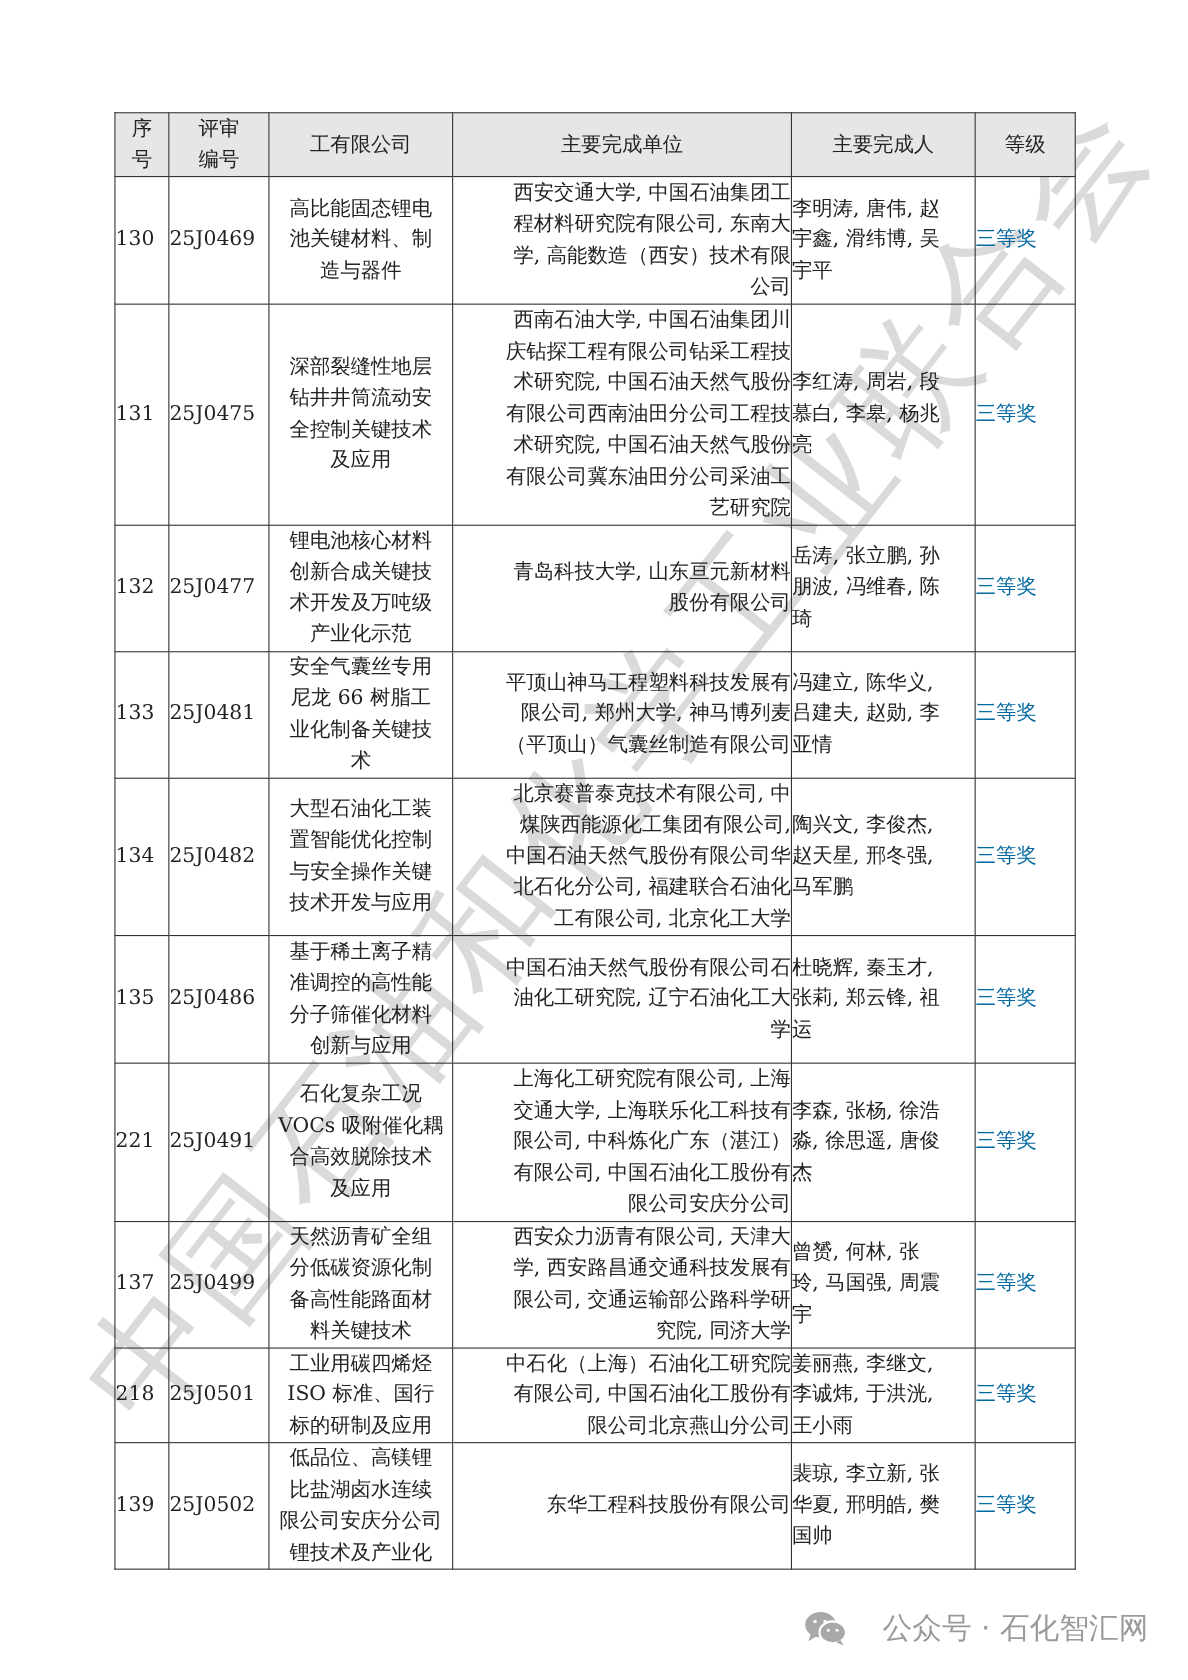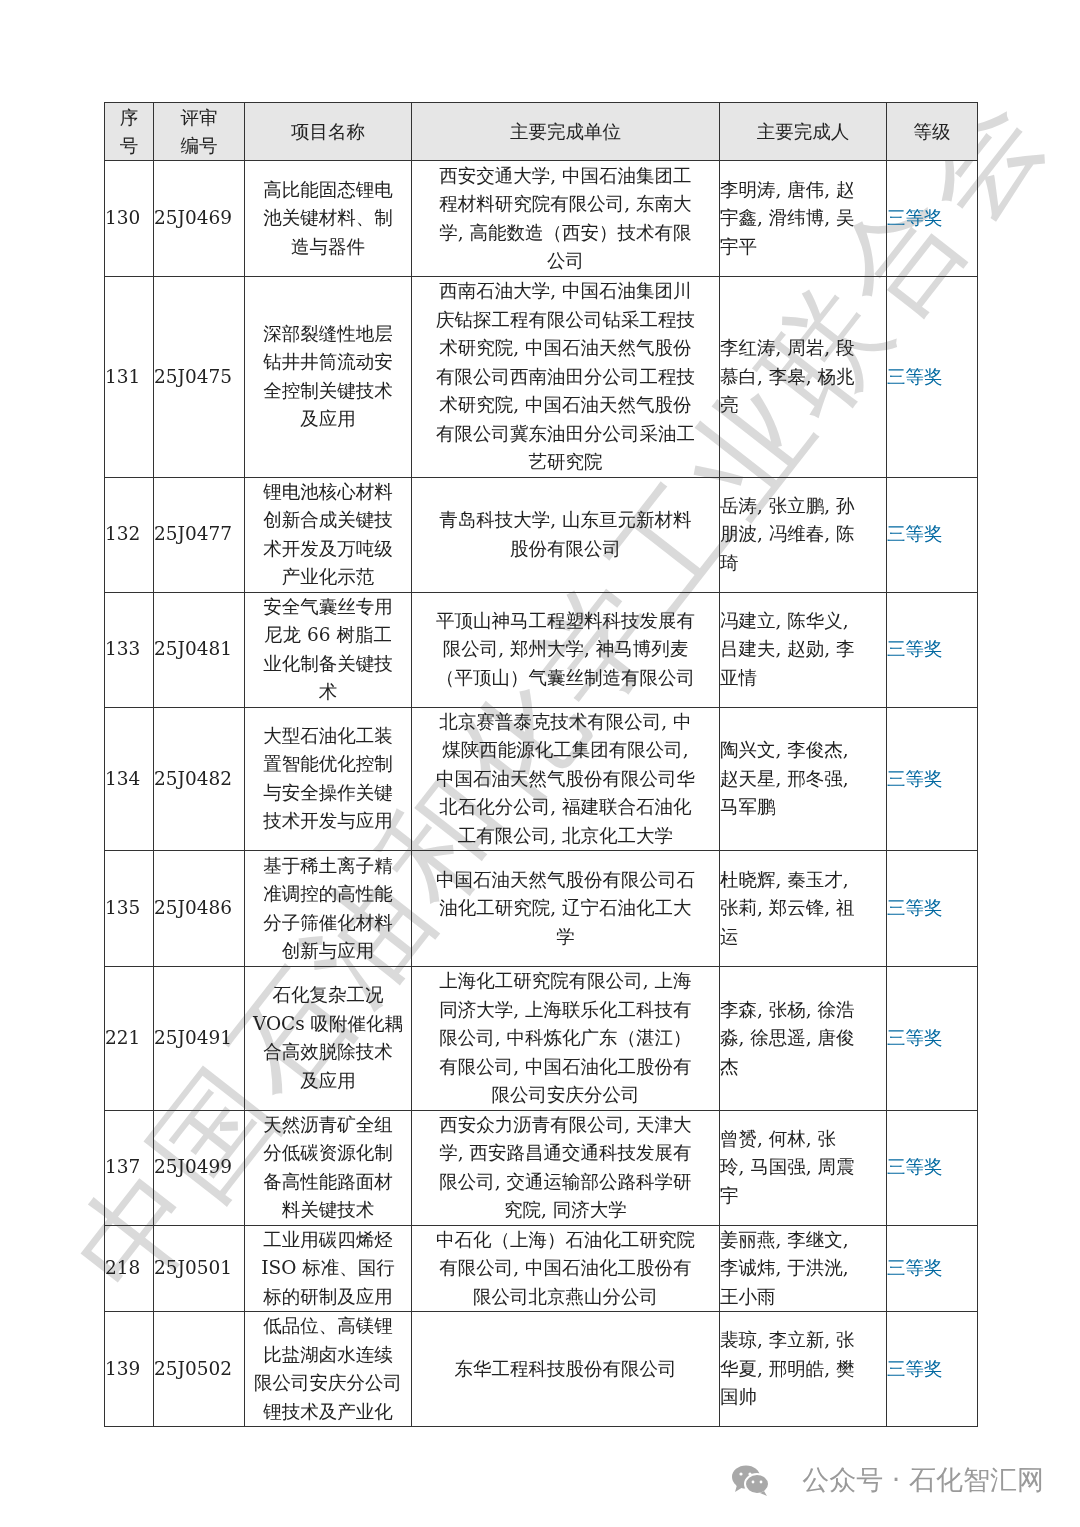--- a/index.html
+++ b/index.html
@@ -28,21 +28,21 @@
     }
     table.awards th {
       background: #e6e6e6;
       font-weight: normal;
       text-align: center;
       height: 57px;
       line-height: 28px;
     }
     td.c-no, td.c-code, td.c-grade { text-align: left; }
     td.c-name { padding: 0 8px 0 10px; text-align: center; }
-    td.c-unit { padding: 0 8px 0 10px; text-align: center; }
+    td.c-unit { padding: 0 8px 0 10px; text-align: right; }
     td.c-people { padding: 0 8px 0 10px; text-align: left; margin-top: 24px; }
     .cell-text { white-space: pre-line; display: block; }
     td.c-grade { color: #0369a1; }
     .watermark {
       position: absolute;
       left: 40px; top: 1230px;
       transform-origin: 0 0;
       transform: rotate(-52deg);
       font-family: "DejaVu Sans", sans-serif;
       font-size: 118px;
@@ -83,21 +83,21 @@
       <tr>
         <th>
             <span class="cell-text">序
 号</span>
           </th>
         <th>
             <span class="cell-text">评审
 编号</span>
           </th>
         <th>
-            <span class="cell-text">项目名称</span>
+            <span class="cell-text">工有限公司</span>
           </th>
         <th>
             <span class="cell-text">主要完成单位</span>
           </th>
         <th>
             <span class="cell-text">主要完成人</span>
           </th>
         <th>
             <span class="cell-text">等级</span>
           </th>
@@ -239,21 +239,21 @@
         <td class="c-no">221</td>
         <td class="c-code">25J0491</td>
         <td class="c-name">
             <span class="cell-text">石化复杂工况
 VOCs 吸附催化耦
 合高效脱除技术
 及应用</span>
           </td>
         <td class="c-unit">
             <span class="cell-text">上海化工研究院有限公司, 上海
-同济大学, 上海联乐化工科技有
+交通大学, 上海联乐化工科技有
 限公司, 中科炼化广东（湛江）
 有限公司, 中国石油化工股份有
 限公司安庆分公司</span>
           </td>
         <td class="c-people">
             <span class="cell-text">李森, 张杨, 徐浩
 淼, 徐思遥, 唐俊
 杰</span>
           </td>
         <td class="c-grade">三等奖</td>

